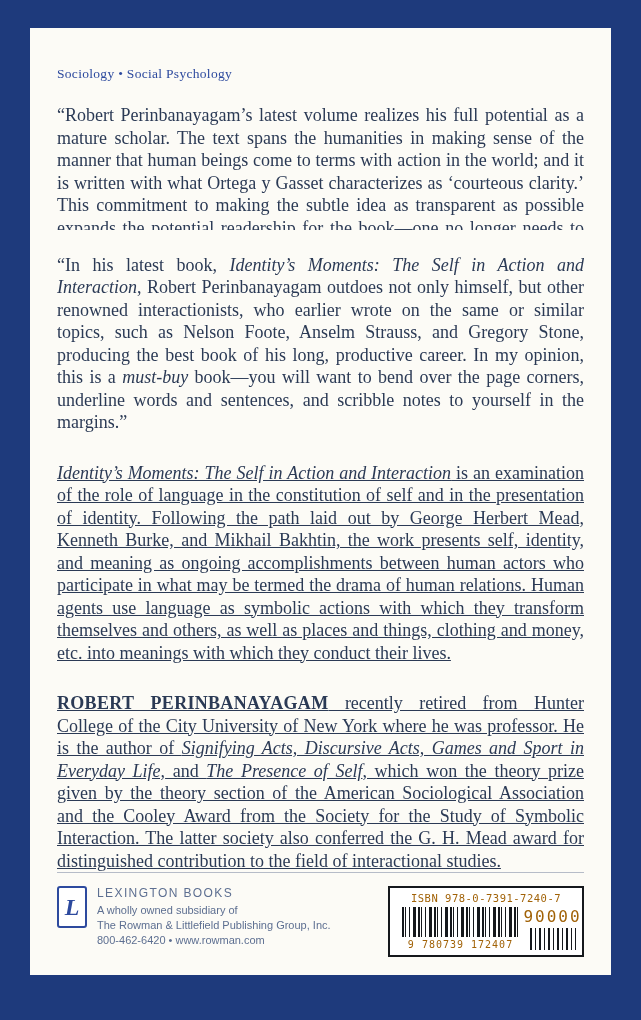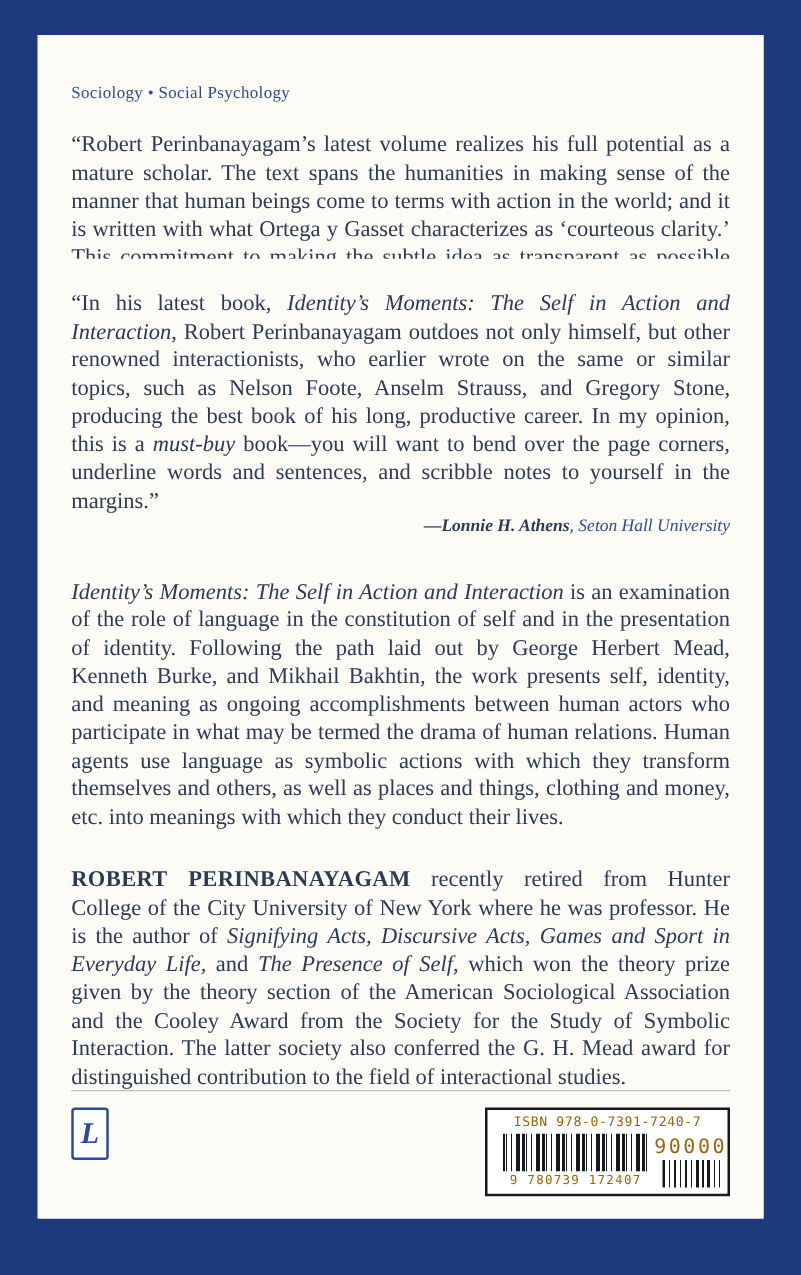--- a/index.html
+++ b/index.html
@@ -38,21 +38,21 @@
   .it { font-style:italic; }
   .attr-inline { float:right; white-space:nowrap; }
   .attribution-line {
     font-size:14px; line-height:22.5px;
     text-align:right;
     color: var(--body-text, #2b3a55);
   }
   .attr-name { font-weight:bold; color: var(--body-text, #2b3a55); font-style: italic; }
   .attr-affil { color: var(--accent-blue, #2d4a9e); font-style:italic; }
   .mt1 { margin-top:24px; }
-  .mt2 { margin-top:28px; }
+  .mt2 { margin-top:28px;text-decoration:underline; }
   .bio-name { font-weight:bold; letter-spacing:.3px; }
 
   .footer { margin-top:auto; }
   .divider { border-top:1px solid #b6bcc8; margin-bottom:13px; }
   .footer-row { display:flex; justify-content:space-between; align-items:flex-start; }
   .pub { display:flex; gap:10px; align-items:flex-start; }
   .logo-box {
     width:30px; height:42px;
     border:2px solid var(--accent-blue, #2d4a9e);
     border-radius:3px;
@@ -111,33 +111,38 @@
 
 <div class="frame">
   <div class="page">
 
     <div class="category">Sociology • Social Psychology</div>
 
     <p class="body contain"><span>“Robert Perinbanayagam’s latest volume realizes his full potential as a mature scholar. The text spans the humanities in making sense of the manner that human beings come to terms with action in the world; and it is written with what Ortega y Gasset characterizes as ‘courteous clarity.’ This commitment to making the subtle idea as transparent as possible expands the potential readership for the book—one no longer needs to be a substantial scholar to come to terms with Perinbanayagam’s ideas and the ideas of those he references. Perinbanayagam shows he is not only the best sociological reader of Kenneth Burke to date, but quite possibly (and indeed for this reason) the best reader of Kenneth Burke thus far.”</span><span class="attr-inline"><span class="attr-name">—Wade Kenny</span><span class="attr-affil">, Mount Saint Vincent University</span></span></p>
 
     <p class="body mt1"><span>“In his latest book, </span><span class="it">Identity’s Moments: The Self in Action and Interaction</span><span>, Robert Perinbanayagam outdoes not only himself, but other renowned interactionists, who earlier wrote on the same or similar topics, such as Nelson Foote, Anselm Strauss, and Gregory Stone, producing the best book of his long, productive career. In my opinion, this is a </span><span class="it">must-buy</span><span> book—you will want to bend over the page corners, underline words and sentences, and scribble notes to yourself in the margins.”</span></p>
 
-    <p class="attribution-line"><span class="attr-name">—Lonnie H. Athens</span><span class="attr-affil">, Seton Hall University</span></p>
 
     <p class="body mt2"><span class="it">Identity’s Moments: The Self in Action and Interaction</span><span> is an examination of the role of language in the constitution of self and in the presentation of identity. Following the path laid out by George Herbert Mead, Kenneth Burke, and Mikhail Bakhtin, the work presents self, identity, and meaning as ongoing accomplishments between human actors who participate in what may be termed the drama of human relations. Human agents use language as symbolic actions with which they transform themselves and others, as well as places and things, clothing and money, etc. into meanings with which they conduct their lives.</span></p>
 
     <p class="body mt2"><span class="bio-name">ROBERT PERINBANAYAGAM</span><span> recently retired from Hunter College of the City University of New York where he was professor. He is the author of </span><span class="it">Signifying Acts, Discursive Acts, Games and Sport in Everyday Life,</span><span> and </span><span class="it">The Presence of Self</span><span>, which won the theory prize given by the theory section of the American Sociological Association and the Cooley Award from the Society for the Study of Symbolic Interaction. The latter society also conferred the G. H. Mead award for distinguished contribution to the field of interactional studies.</span></p>
 
     <div class="footer">
       <div class="divider"></div>
       <div class="footer-row">
         <div class="pub">
           <div class="logo-box">
               <span>L</span>
             </div>
+          <div class="pub-lines">
+            <div class="pub-name">LEXINGTON BOOKS</div>
+            <div>A wholly owned subsidiary of</div>
+            <div>The Rowman &amp; Littlefield Publishing Group, Inc.</div>
+            <div>800-462-6420 • www.rowman.com</div>
+          </div>
         </div>
         <div class="barcode-box">
           <div class="isbn">ISBN 978-0-7391-7240-7</div>
           <div class="bars-row">
             <div class="main-col">
               <div class="main-bars"></div>
               <div class="digits">9 780739 172407</div>
             </div>
             <div class="supp-col">
               <div class="supp-code">90000</div>

